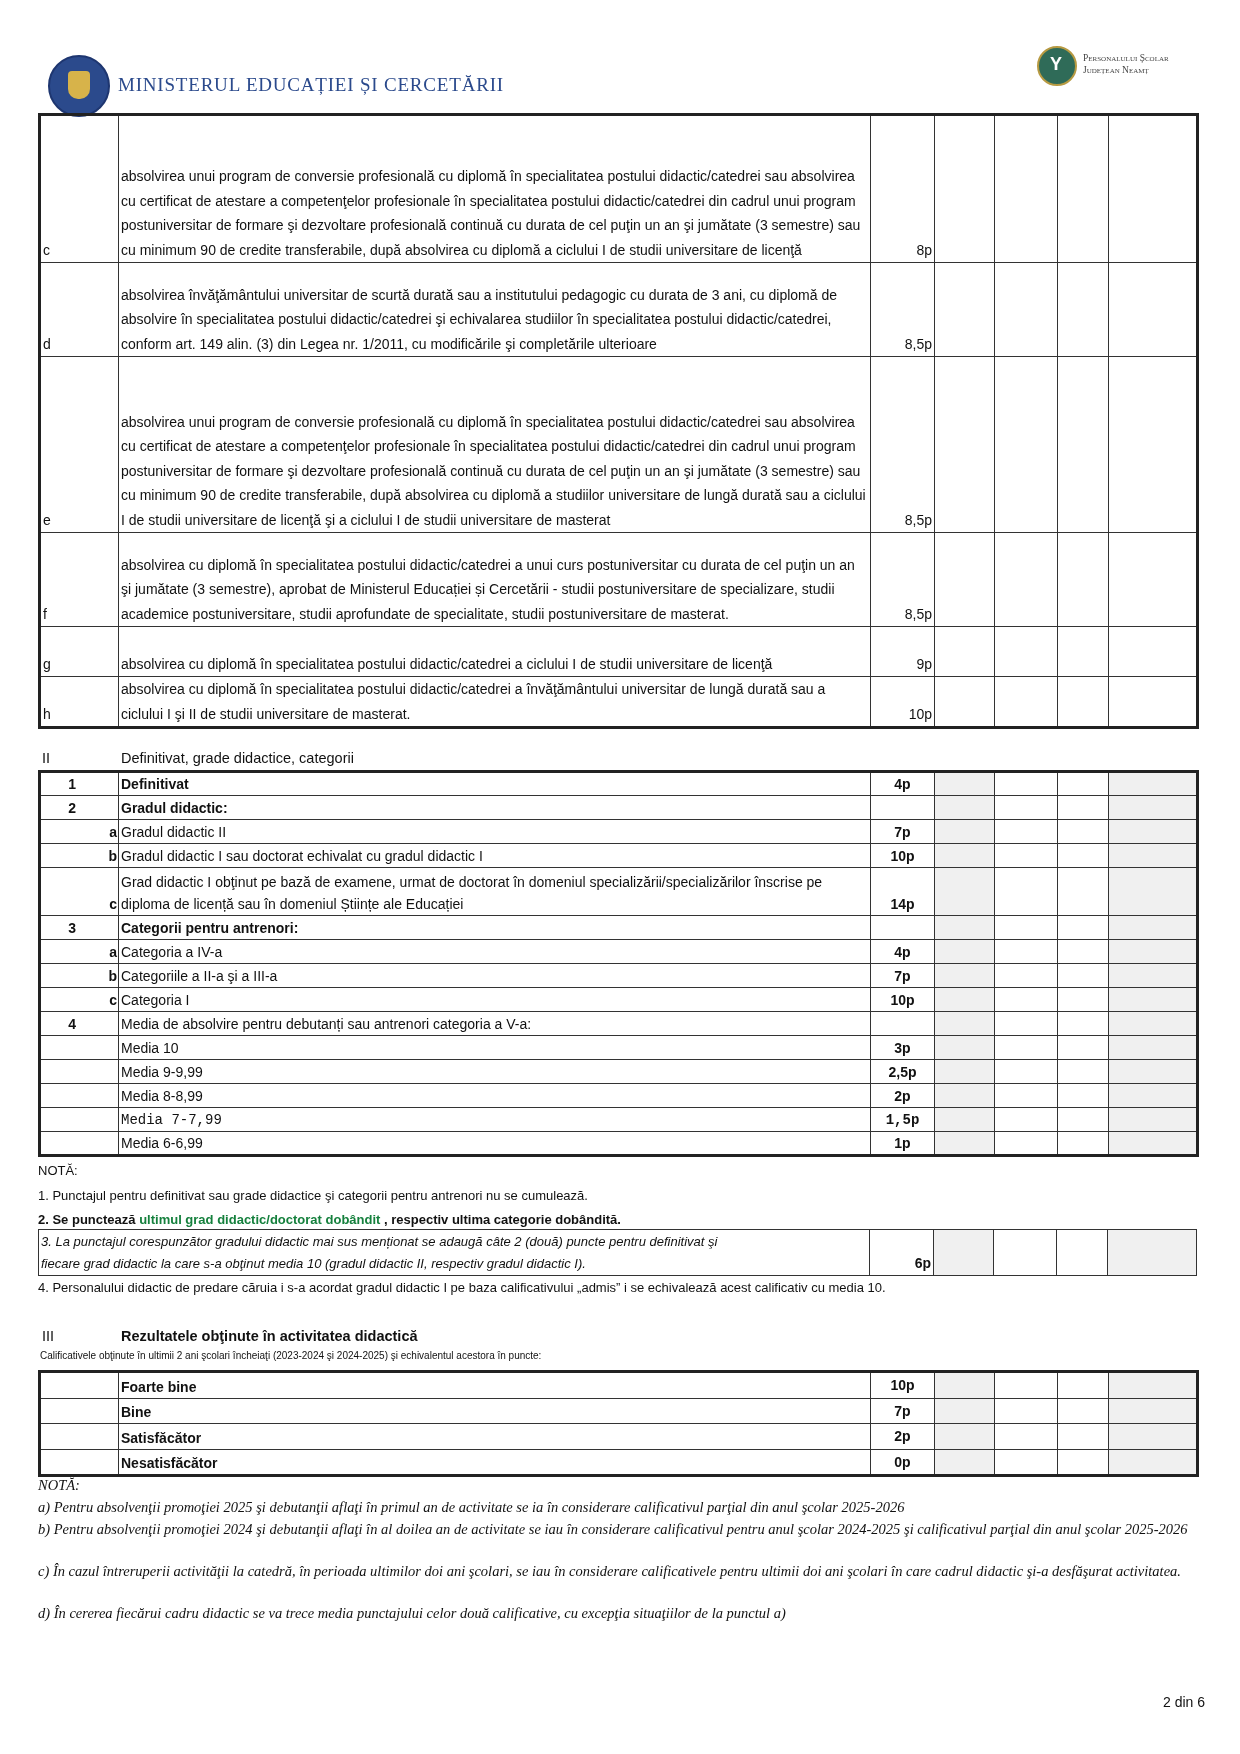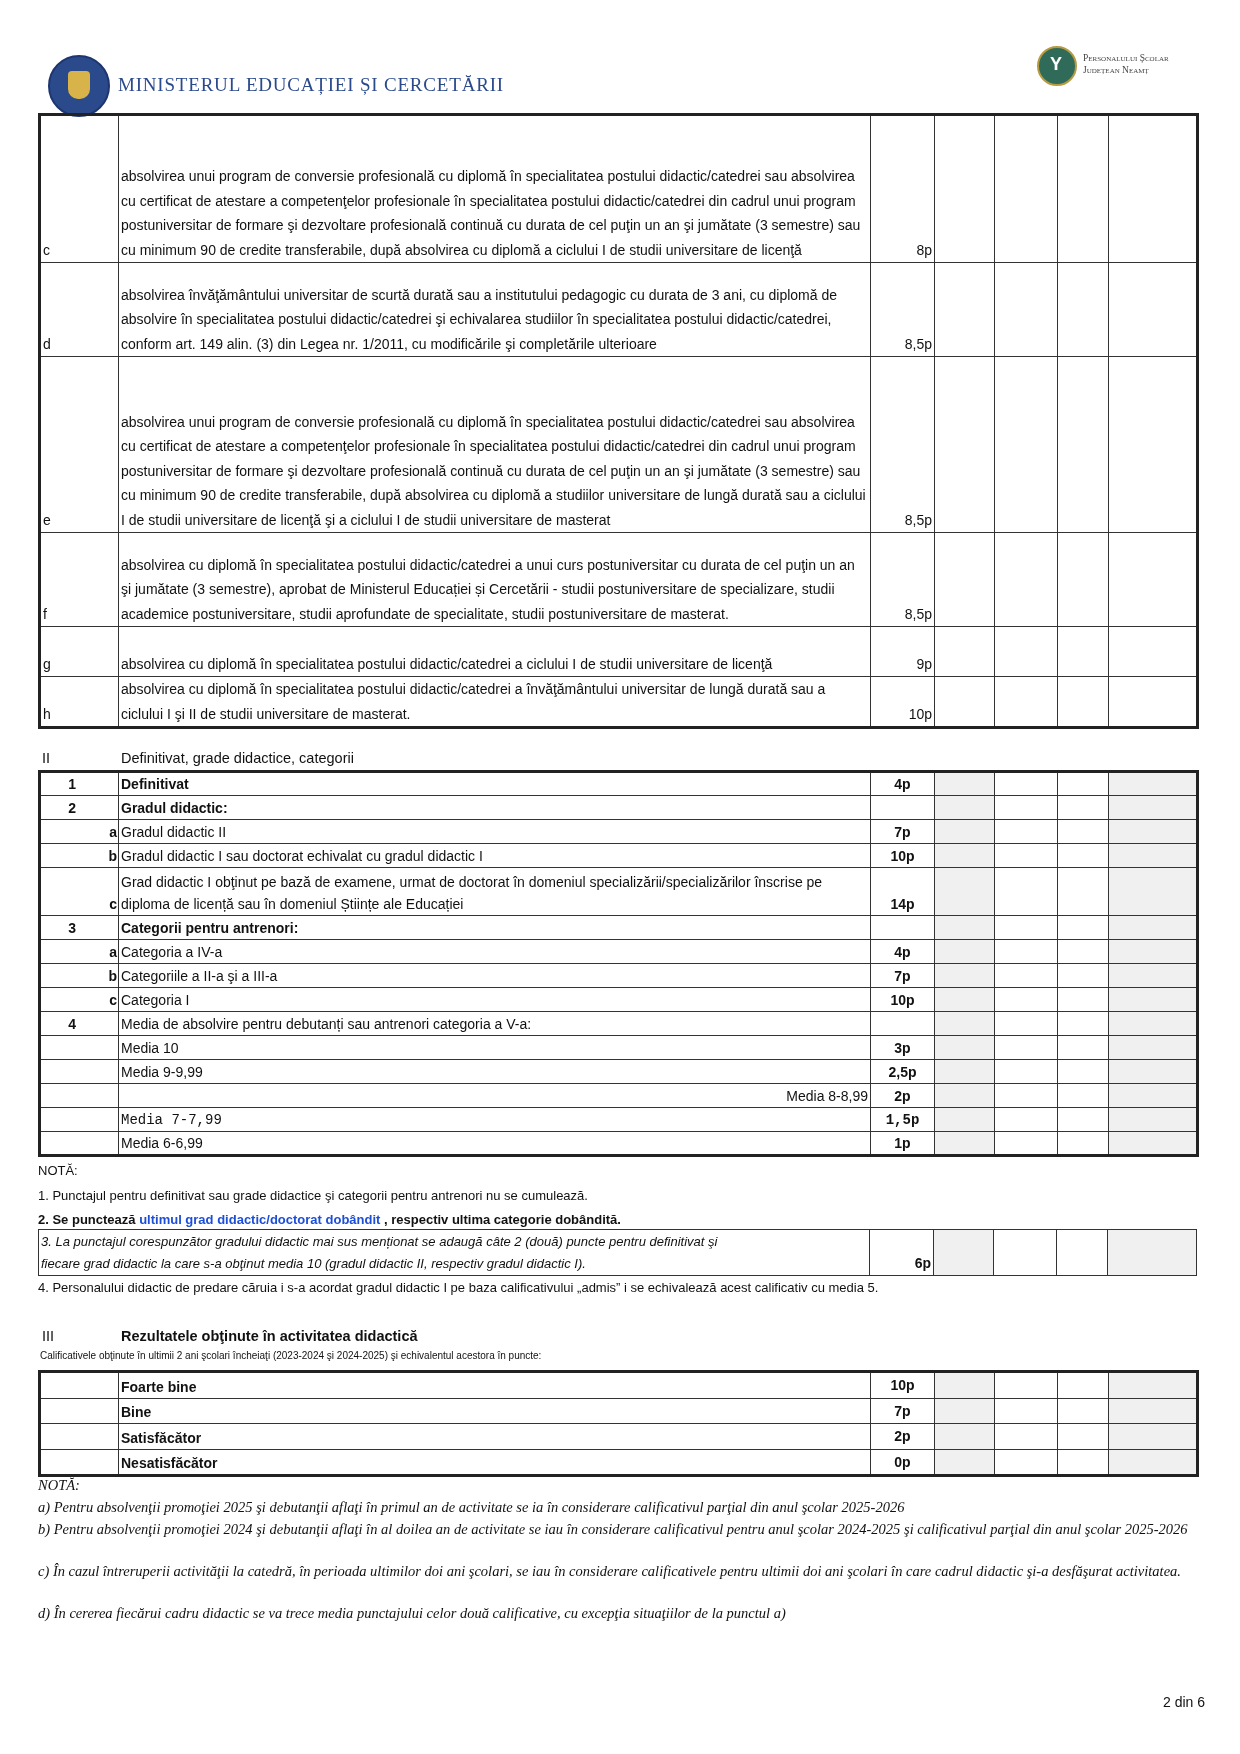--- a/index.html
+++ b/index.html
@@ -25,21 +25,21 @@
   .shade { background: #f0f0f0; }
   .pts { text-align: right; }
   .pts-b { text-align: center; font-weight: bold; font-size: 12px; }
   .num { text-align: center; font-weight: bold; font-size: 12px; }
   .sub { text-align: right; font-weight: bold; font-size: 12px; padding-right: 1px !important; }
   .bold { font-weight: bold; }
 
   .sec-label { position: absolute; font-size: 14.5px; }
   .note { position: absolute; left: 38px; font-size: 13px; }
   .note-serif { position: absolute; left: 38px; font-family: "Liberation Serif", serif; font-style: italic; font-size: 14.5px; line-height: 20px; width: 1150px; }
-  .purple { color: #1d4ed8; }
+  .purple { color: #15803d; }
   .page-num { position: absolute; left: 1163px; top: 1694px; font-size: 14px; }
 </style>
 </head>
 <body>
 
 <div class="header">
   <div class="gov-logo"></div>
   <div class="gov-title">MINISTERUL EDUCAȚIEI ȘI CERCETĂRII</div>
   <div class="isj-logo"></div>
   <div class="isj-title">
@@ -247,21 +247,21 @@
         <td style="line-height: 22px;">Media 9-9,99</td>
         <td class="pts-b" style="line-height: 22px;">2,5p</td>
         <td class="shade"></td>
         <td></td>
         <td></td>
         <td class="shade"></td>
       </tr>
       <tr style="height: 24px;">
         <td class="num" style="line-height: 22px; border-right: none;"></td>
         <td class="sub" style="line-height: 22px; border-left: none;"></td>
-        <td style="line-height: 22px; text-align: right;">Media 8-8,99</td>
+        <td style="line-height: 22px;">Media 8-8,99</td>
         <td class="pts-b" style="line-height: 22px;">2p</td>
         <td class="shade"></td>
         <td></td>
         <td></td>
         <td class="shade"></td>
       </tr>
       <tr style="height: 24px; font-family: Liberation Mono, monospace;">
         <td class="num" style="line-height: 22px; border-right: none;"></td>
         <td class="sub" style="line-height: 22px; border-left: none;"></td>
         <td style="line-height: 22px;">Media 7-7,99</td>
@@ -305,21 +305,21 @@
       <div>fiecare grad didactic la care s-a obţinut media 10 (gradul didactic II, respectiv gradul didactic I).</div>
     </td>
     <td class="pts" style="font-weight:bold;">6p</td>
     <td class="shade"></td>
         <td></td>
         <td></td>
         <td class="shade"></td>
   </tr>
 </tbody>
   </table>
-<div class="note" style="top:1280px;">4. Personalului didactic de predare căruia i s-a acordat gradul didactic I pe baza calificativului „admis” i se echivalează acest calificativ cu media 5.</div>
+<div class="note" style="top:1280px;">4. Personalului didactic de predare căruia i s-a acordat gradul didactic I pe baza calificativului „admis” i se echivalează acest calificativ cu media 10.</div>
 
 <div class="sec-label" style="left:42px; top:1328px;">III</div>
 <div class="sec-label bold" style="left:121px; top:1328px;">Rezultatele obţinute în activitatea didactică</div>
 <div class="sec-label" style="left:40px; top:1350px; font-size:10px;">Calificativele obţinute în ultimii 2 ani şcolari încheiaţi (2023-2024 şi 2024-2025) şi echivalentul acestora în puncte:</div>
 
 <table class="grid" style="top:1370px;">
   <colgroup>
       <col class="c-letter">
       <col class="c-text">
       <col class="c-pts">

